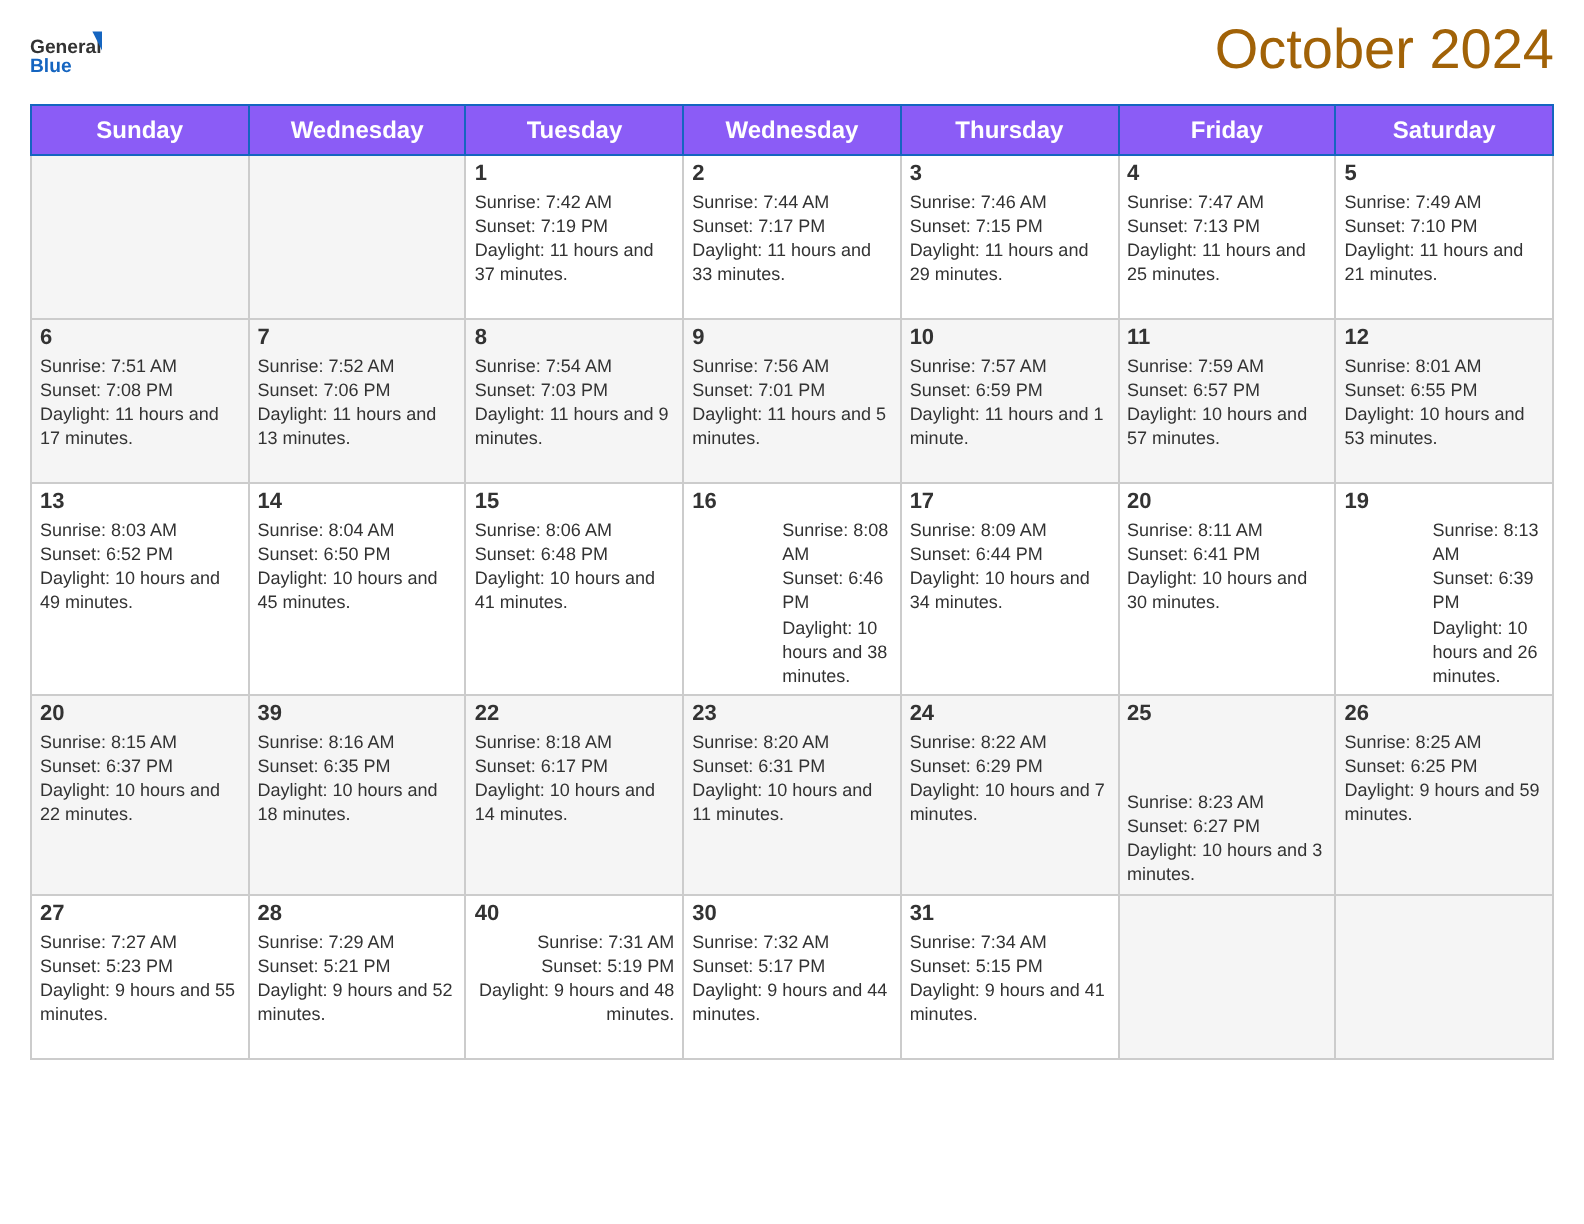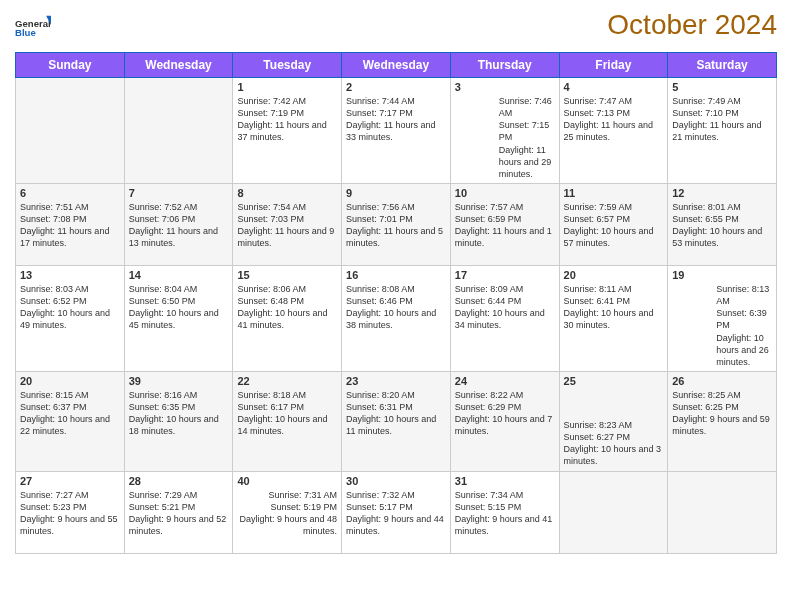--- a/index.html
+++ b/index.html
@@ -129,21 +129,21 @@
 Daylight: 11 hours and 37 minutes.</div>
           </td>
           <td>
             <span class="day-number">2</span>
             <div class="day-info" style="white-space: pre-line;">Sunrise: 7:44 AM
 Sunset: 7:17 PM
 Daylight: 11 hours and 33 minutes.</div>
           </td>
           <td>
             <span class="day-number">3</span>
-            <div class="day-info" style="white-space: pre-line; margin-left: 44px;">Sunrise: 7:46 AM
+            <div class="day-info" style="white-space: pre-line;">Sunrise: 7:46 AM
 Sunset: 7:15 PM
 Daylight: 11 hours and 29 minutes.</div>
           </td>
           <td>
             <span class="day-number">4</span>
             <div class="day-info" style="white-space: pre-line;">Sunrise: 7:47 AM
 Sunset: 7:13 PM
 Daylight: 11 hours and 25 minutes.</div>
           </td>
           <td>
@@ -211,21 +211,21 @@
 Daylight: 10 hours and 45 minutes.</div>
           </td>
           <td>
             <span class="day-number">15</span>
             <div class="day-info" style="white-space: pre-line;">Sunrise: 8:06 AM
 Sunset: 6:48 PM
 Daylight: 10 hours and 41 minutes.</div>
           </td>
           <td>
             <span class="day-number">16</span>
-            <div class="day-info" style="white-space: pre-line;">Sunrise: 8:08 AM
+            <div class="day-info" style="white-space: pre-line; margin-left: 45px;">Sunrise: 8:08 AM
 Sunset: 6:46 PM
 Daylight: 10 hours and 38 minutes.</div>
           </td>
           <td>
             <span class="day-number">17</span>
             <div class="day-info" style="white-space: pre-line;">Sunrise: 8:09 AM
 Sunset: 6:44 PM
 Daylight: 10 hours and 34 minutes.</div>
           </td>
           <td>

